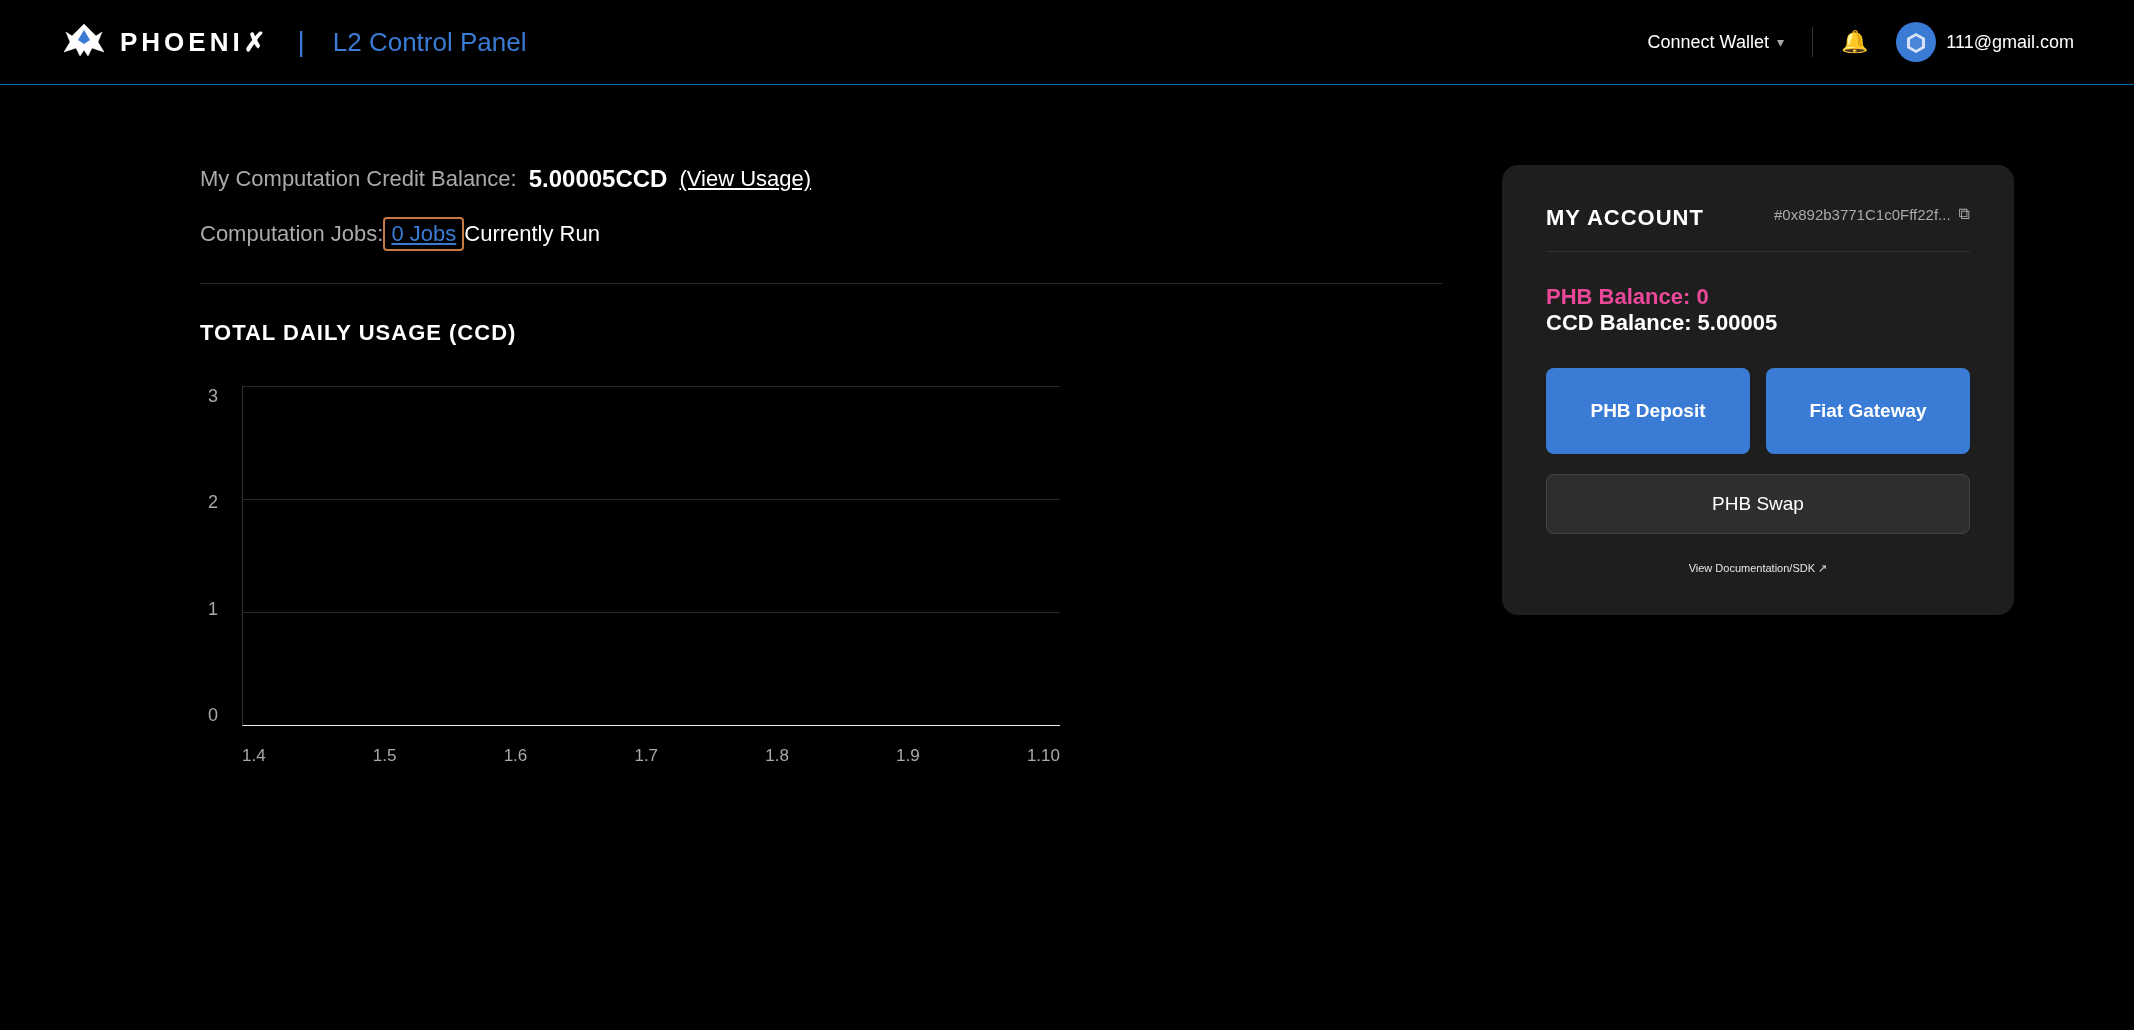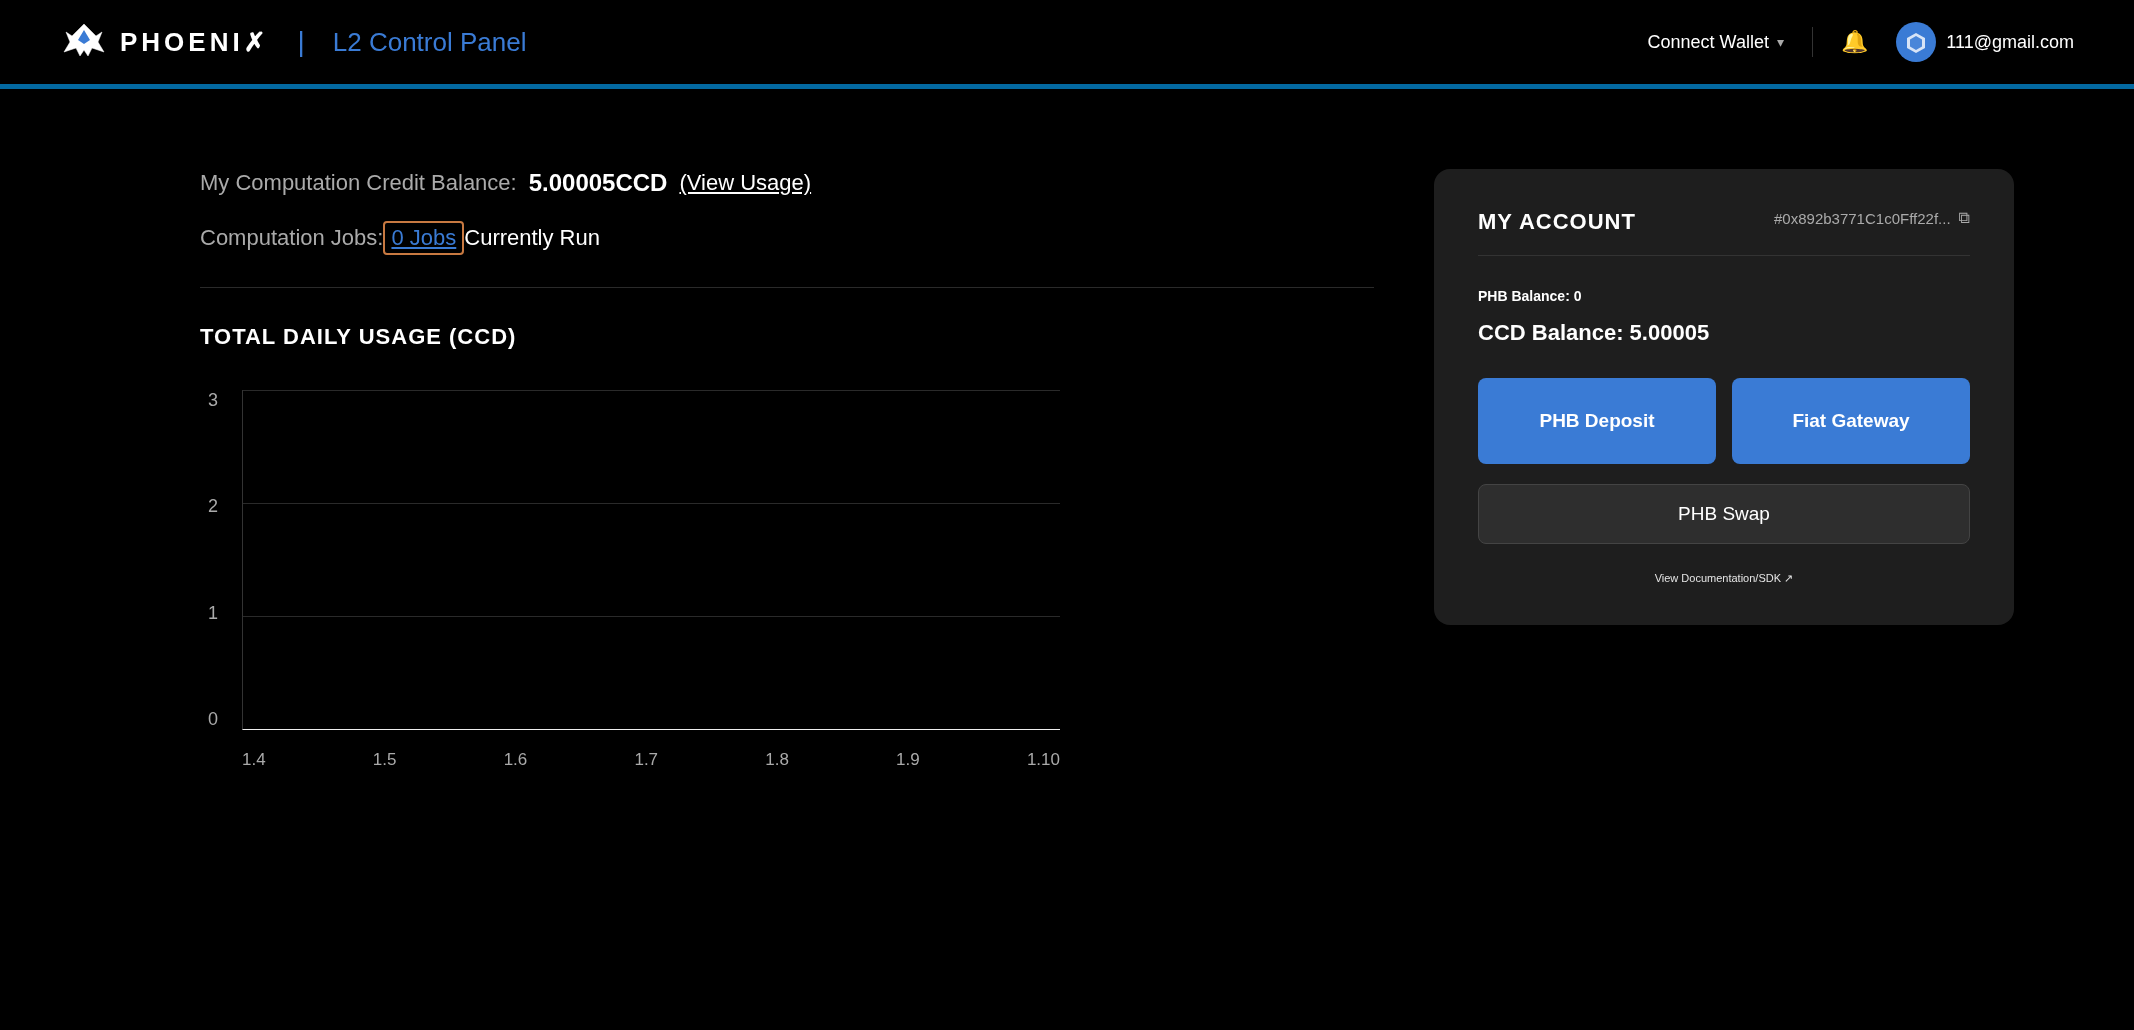--- a/index.html
+++ b/index.html
@@ -11,21 +11,21 @@
       min-height: 1030px;
       overflow-x: hidden;
     }
 
     
     .header {
       display: flex;
       align-items: center;
       justify-content: space-between;
       padding: 22px 60px;
-      border-bottom: 5px solid #0369a1;
+      border-bottom: 1px solid #0369a1;
     }
     .header-left {
       display: flex;
       align-items: center;
       gap: 20px;
     }
     .logo-area {
       display: flex;
       align-items: center;
       gap: 12px;
@@ -217,21 +217,21 @@
       display: flex;
       justify-content: space-between;
     }
     .x-label {
       font-size: 17px;
       color: #aaa;
     }
 
     
     .account-card {
-      width: 580px;
+      width: 512px;
       background: #1e1e1e;
       border-radius: 16px;
       padding: 40px 44px;
       flex-shrink: 0;
     }
     .account-card-header {
       display: flex;
       align-items: flex-start;
       justify-content: space-between;
       margin-bottom: 20px;
@@ -256,24 +256,23 @@
       color: #aaa;
       cursor: pointer;
     }
     .card-divider {
       width: 100%;
       height: 1px;
       background: #333;
       margin-bottom: 32px;
     }
     .phb-balance {
-      font-size: 14px;
+      font-size: 22px;
       font-weight: 600;
-      color: #ffffff;
-      margin-bottom: 16px;
+      color: #ec4899;
     }
     .ccd-balance {
       font-size: 22px;
       font-weight: 600;
       color: #fff;
       margin-bottom: 32px;
     }
     .card-buttons-row {
       display: flex;
       gap: 16px;

